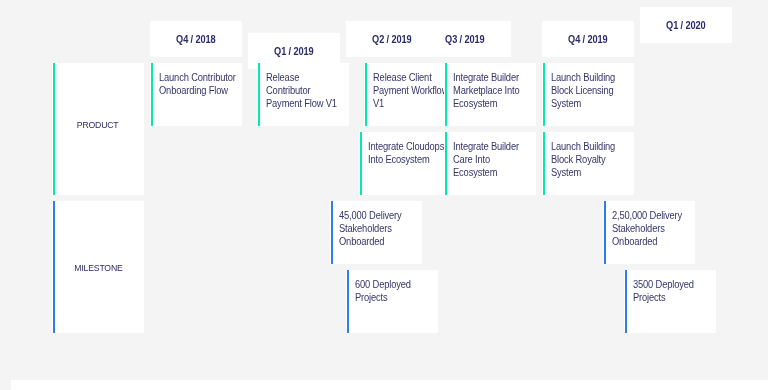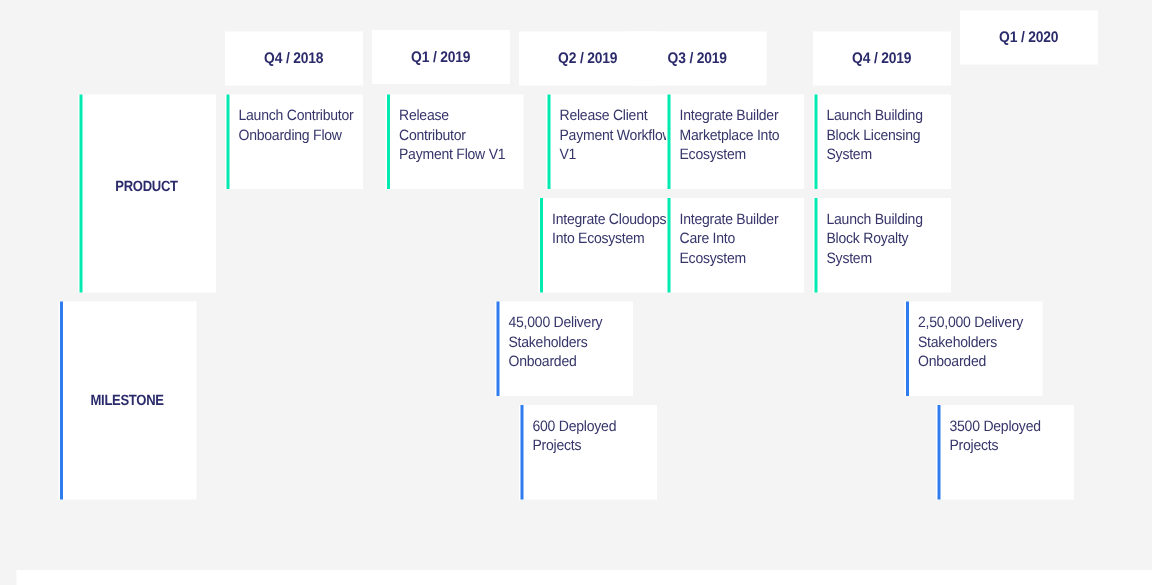--- a/index.html
+++ b/index.html
@@ -38,21 +38,21 @@
   }
   .header-cell > span {
     display: inline-block;
     transform: scaleX(0.905);
   }
   .row-label {
     display: flex;
     align-items: center;
     justify-content: center;
     font-size: 9.9px;
-    font-weight: bold;
+    font-weight: normal;
     letter-spacing: -0.22px;
     color: #2b2b6b;
     white-space: nowrap;
   }
   .row-label > span {
     display: inline-block;
     position: relative;
     transform: scaleX(0.88);
   }
   .item-card {
@@ -88,21 +88,21 @@
 </style>
 </head>
 <body>
 
 <div id="board">
 
   <div class="header-row">
     <div class="card header-cell" style="left:139px;top:21px;width:92px;height:36px">
       <span>Q4 / 2018</span>
     </div>
-    <div class="card header-cell" style="left:237px;top:20px;width:92px;height:36px">
+    <div class="card header-cell" style="left:237px;top:33px;width:92px;height:36px">
       <span>Q1 / 2019</span>
     </div>
     <div class="card header-cell" style="left:335px;top:21px;width:92px;height:36px">
       <span>Q2 / 2019</span>
     </div>
     <div class="card header-cell" style="left:408px;top:21px;width:92px;height:36px">
       <span>Q3 / 2019</span>
     </div>
     <div class="card header-cell" style="left:531px;top:21px;width:92px;height:36px">
       <span>Q4 / 2019</span>
@@ -159,21 +159,21 @@
     </div>
     <div class="card item-card" style="left:531px;top:132px;width:92px;height:63px">
       <div class="accent product-accent"></div>
       <span class="line">Launch Building</span>
       <span class="line">Block Royalty</span>
       <span class="line">System</span>
     </div>
   </div>
 
   <div class="swimlane">
-    <div class="card row-label" style="left:28px;top:201px;width:92px;height:132px">
+    <div class="card row-label" style="left:41px;top:201px;width:92px;height:132px">
       <div class="accent milestone-accent"></div>
       <span style="top:0px">MILESTONE</span>
     </div>
     <div class="card item-card" style="left:319px;top:201px;width:92px;height:63px">
       <div class="accent milestone-accent"></div>
       <span class="line">45,000 Delivery</span>
       <span class="line">Stakeholders</span>
       <span class="line">Onboarded</span>
     </div>
     <div class="card item-card" style="left:335px;top:270px;width:92px;height:63px">

